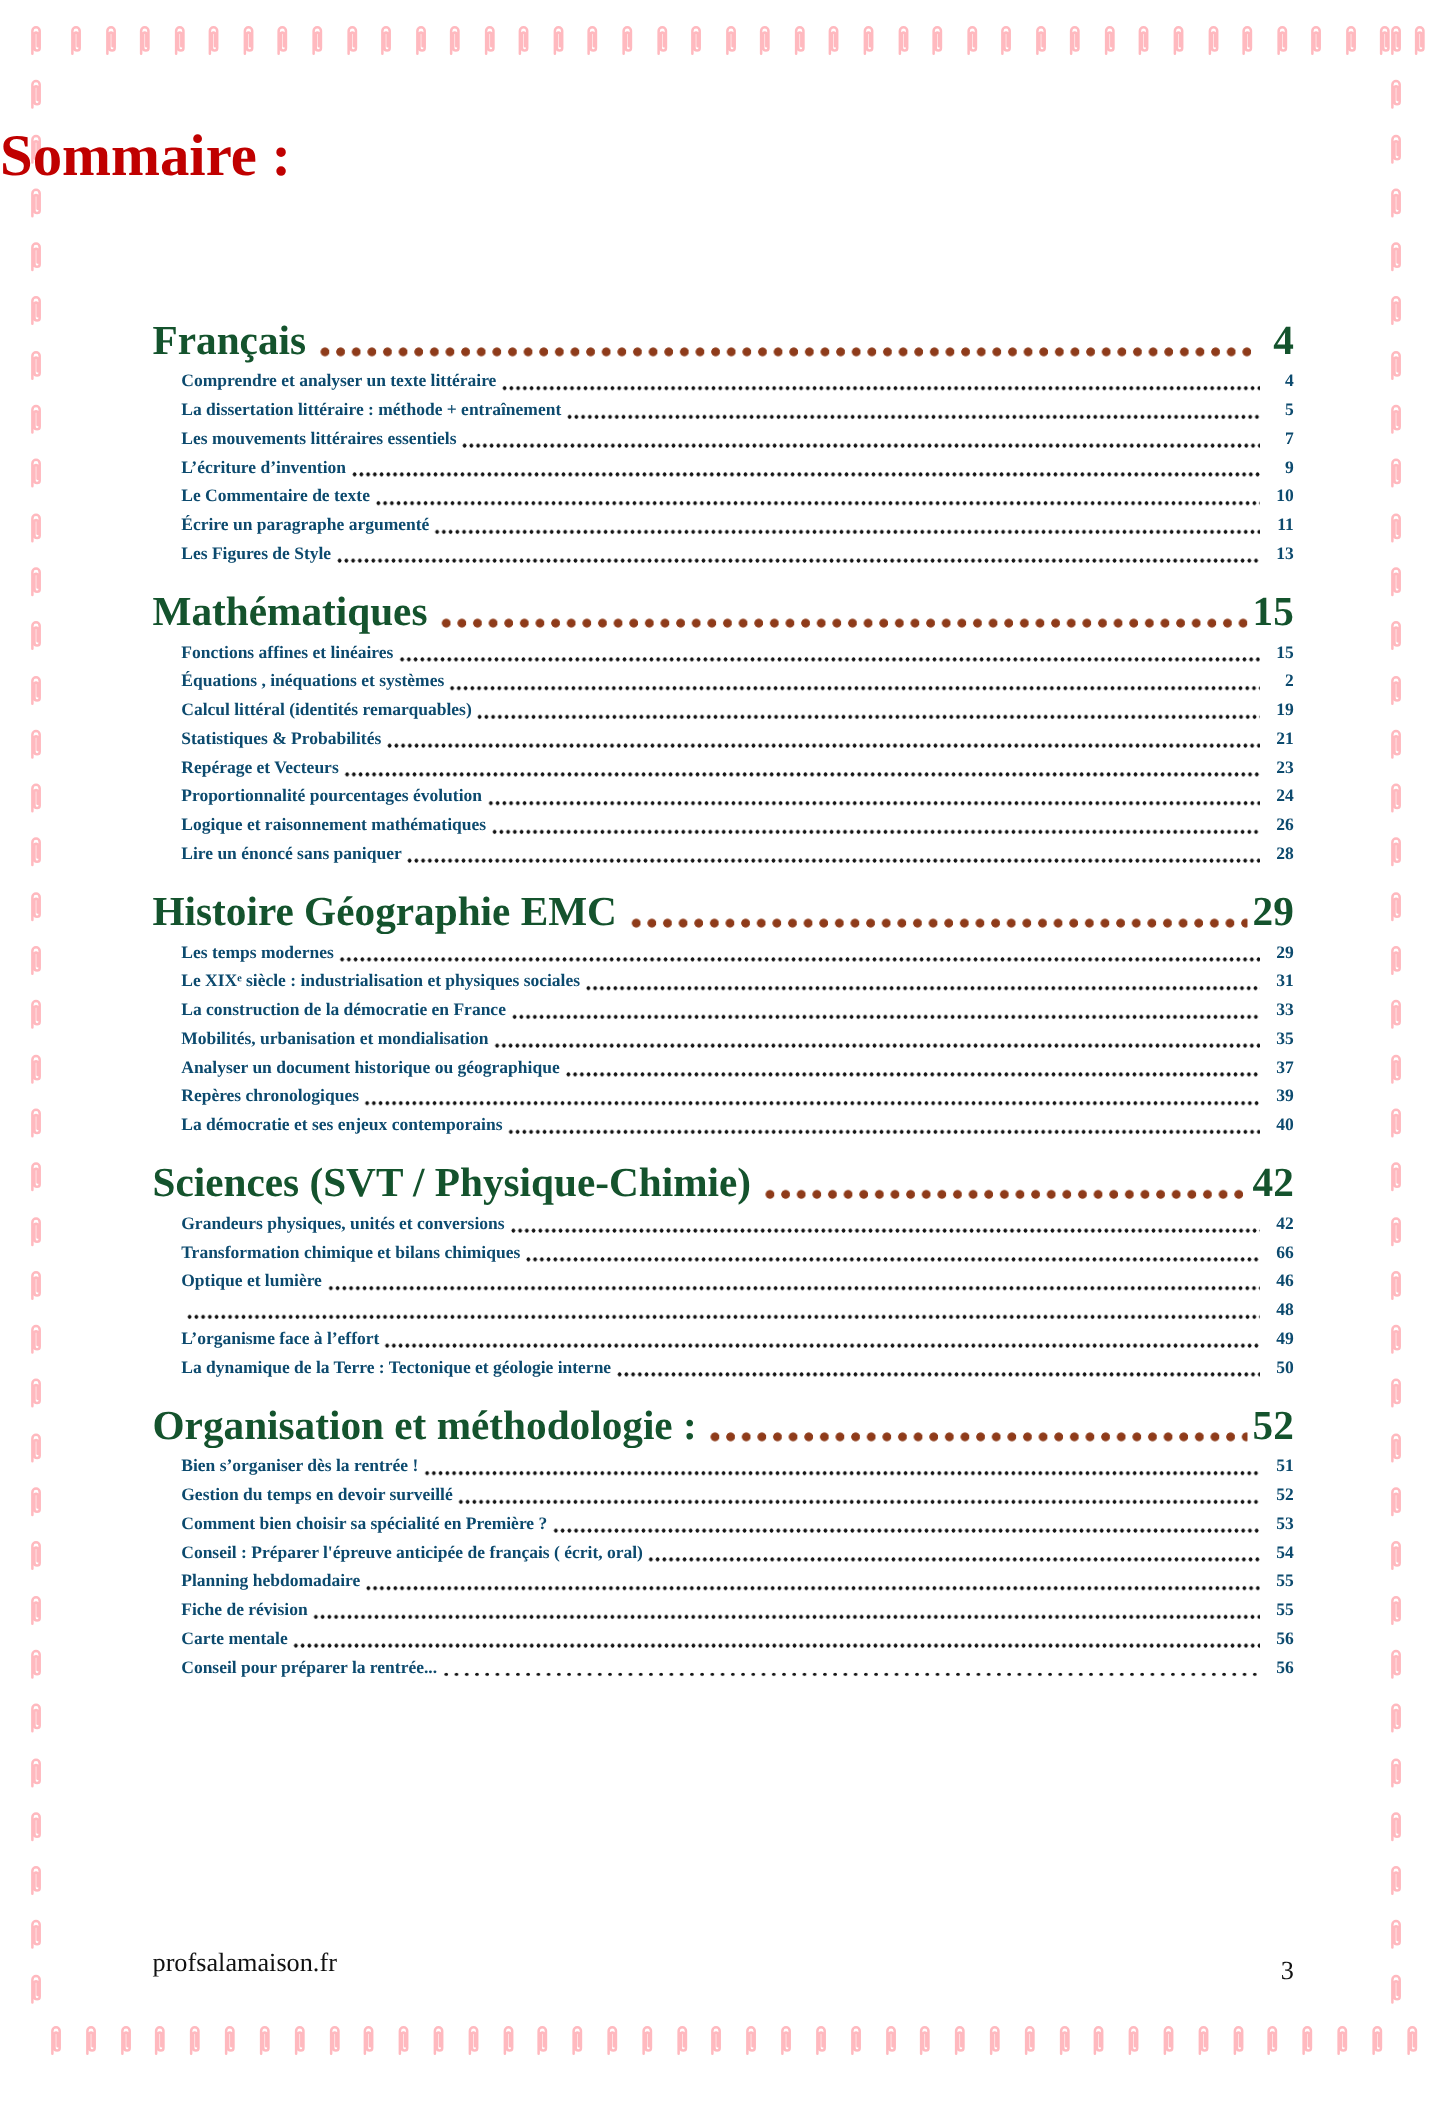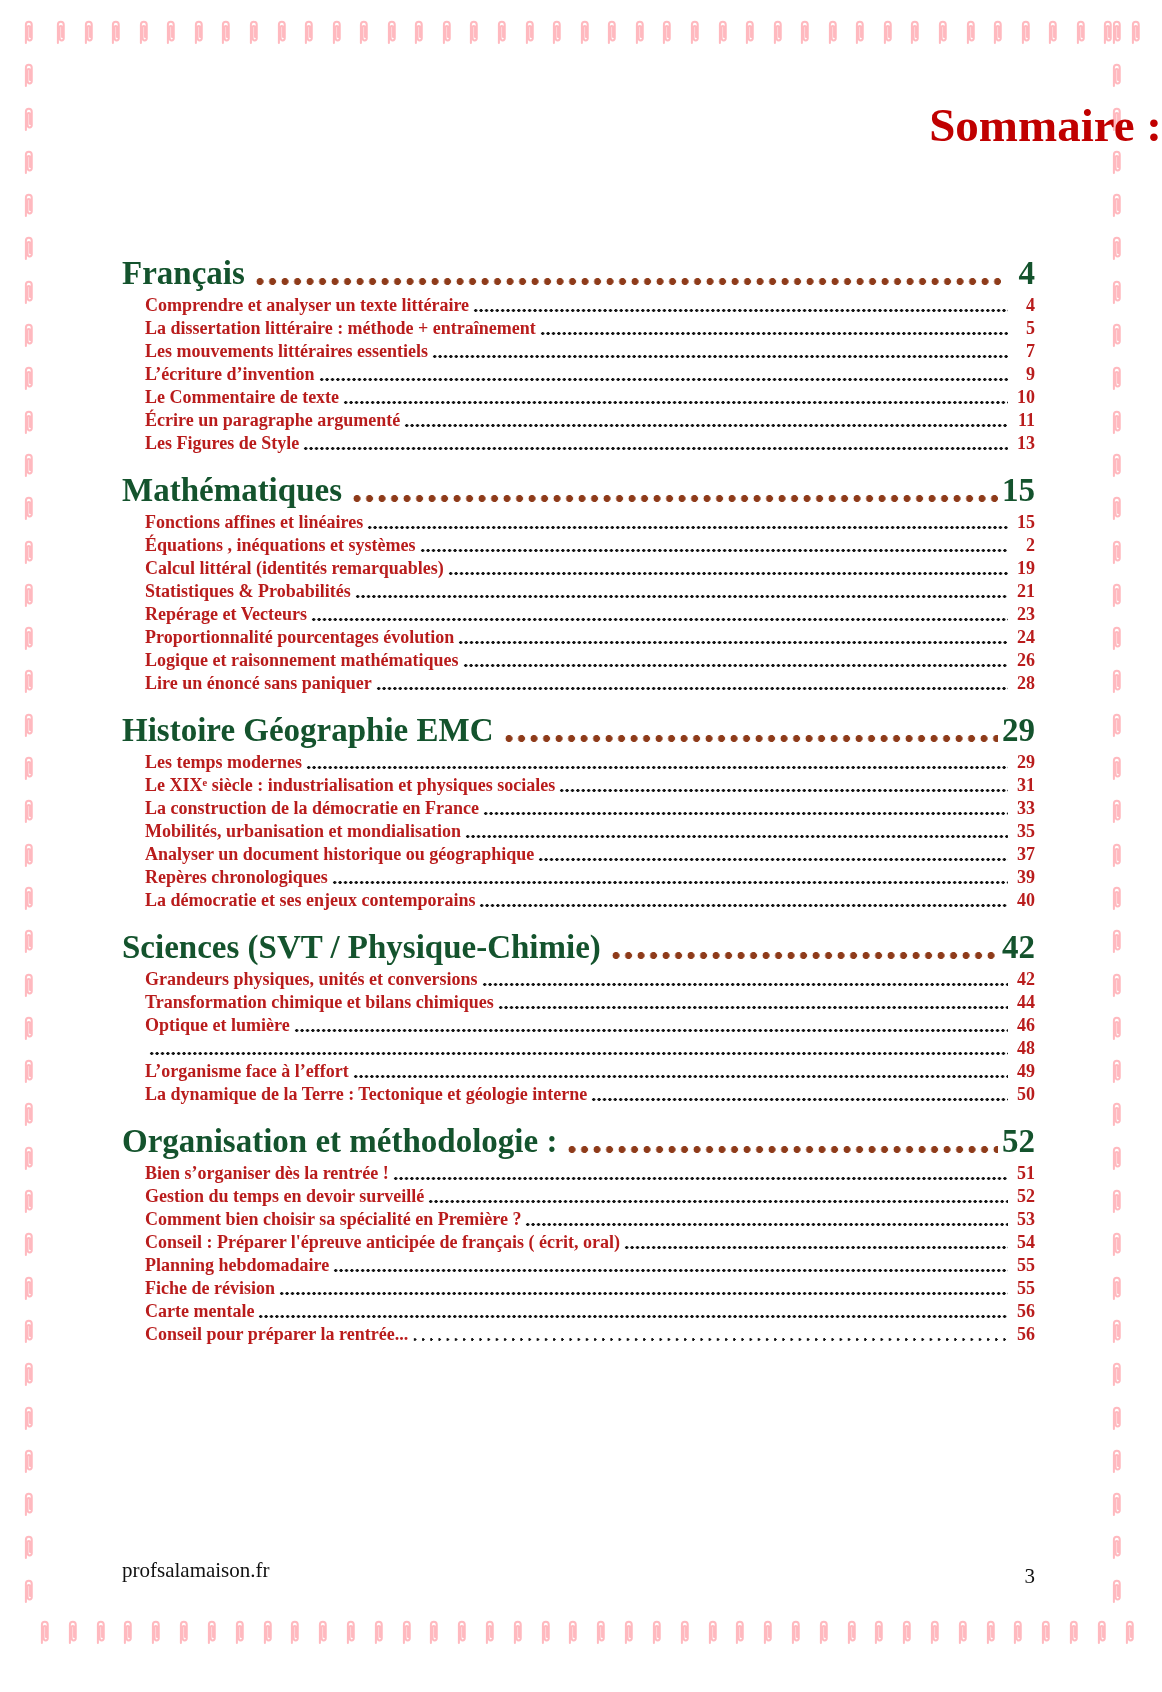--- a/index.html
+++ b/index.html
@@ -15,38 +15,38 @@
   .border-top{top:16px;left:54px;right:20px}
   .border-bottom{top:1616px;left:38px;right:26px}
   .border-col{position:absolute;display:flex;flex-direction:column;justify-content:space-between}
   .border-left{left:22px;top:16px;height:1592px}
   .border-right{left:1110px;top:16px;height:1592px}
   .clip{width:13px;height:33px;flex:0 0 auto;display:block}
 
   
   .doc-title{
     position:absolute;top:98px;left:0;width:100%;
-    text-align:right;font-size:47px;font-weight:bold;color:#c00000;
+    text-align:left;font-size:47px;font-weight:bold;color:#c00000;
   }
 
   
   .toc{position:absolute;top:252px;left:122px;width:913px}
   .section-block{margin-top:14px}
   .section-block:first-child{margin-top:0}
 
   .sec-row{display:flex;align-items:baseline;line-height:42px;height:42px;
            color:#14532d;font-weight:bold;font-size:33px;white-space:nowrap}
   .sec-label{flex:0 0 auto}
   .sec-leader{flex:1 1 auto;align-self:flex-end;height:9px;margin:0 4px 8px 9px;
     background-image:radial-gradient(circle at 6px 4.5px,#8e3b1a 3.2px,rgba(0,0,0,0) 3.8px);
     background-size:12.5px 9px;background-repeat:repeat-x;background-position:left bottom}
   .sec-page{flex:0 0 auto;min-width:30px;text-align:right}
 
   .toc-item{display:flex;align-items:baseline;line-height:23px;height:23px;
-            font-weight:bold;font-size:18px;color:#b91c1c;padding-left:23px;white-space:nowrap}
+            font-weight:bold;font-size:14px;color:#0c4a6e;padding-left:23px;white-space:nowrap}
   .item-label{flex:0 0 auto}
   .item-leader{flex:1 1 auto;align-self:flex-end;height:5px;margin:0 3px 4px 4px;
     background-image:radial-gradient(circle at 2.7px 2.5px,#141414 1.35px,rgba(0,0,0,0) 1.75px);
     background-size:5.4px 5px;background-repeat:repeat-x;background-position:left bottom}
   .toc-item.sparse .item-leader{
     background-image:radial-gradient(circle at 3px 2.5px,#141414 1.15px,rgba(0,0,0,0) 1.5px);
     background-size:8.2px 5px}
   .item-page{flex:0 0 auto;min-width:24px;text-align:right}
 
   
@@ -847,21 +847,21 @@
 
   <div class="toc-item">
     <span class="item-label">Grandeurs physiques, unités et conversions</span>
     <span class="item-leader"></span>
     <span class="item-page">42</span>
   </div>
 
   <div class="toc-item">
     <span class="item-label">Transformation chimique et bilans chimiques</span>
     <span class="item-leader"></span>
-    <span class="item-page">44</span>
+    <span class="item-page">66</span>
   </div>
 
   <div class="toc-item">
     <span class="item-label">Optique et lumière</span>
     <span class="item-leader"></span>
     <span class="item-page">46</span>
   </div>
 
   <div class="toc-item">
     <span class="item-leader"></span>

